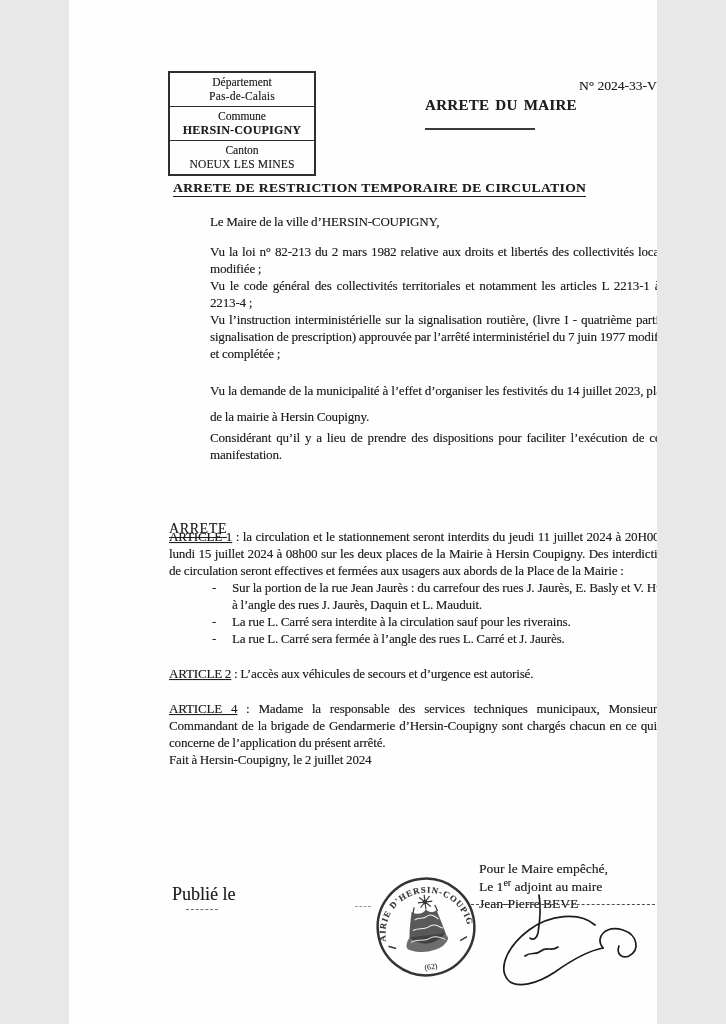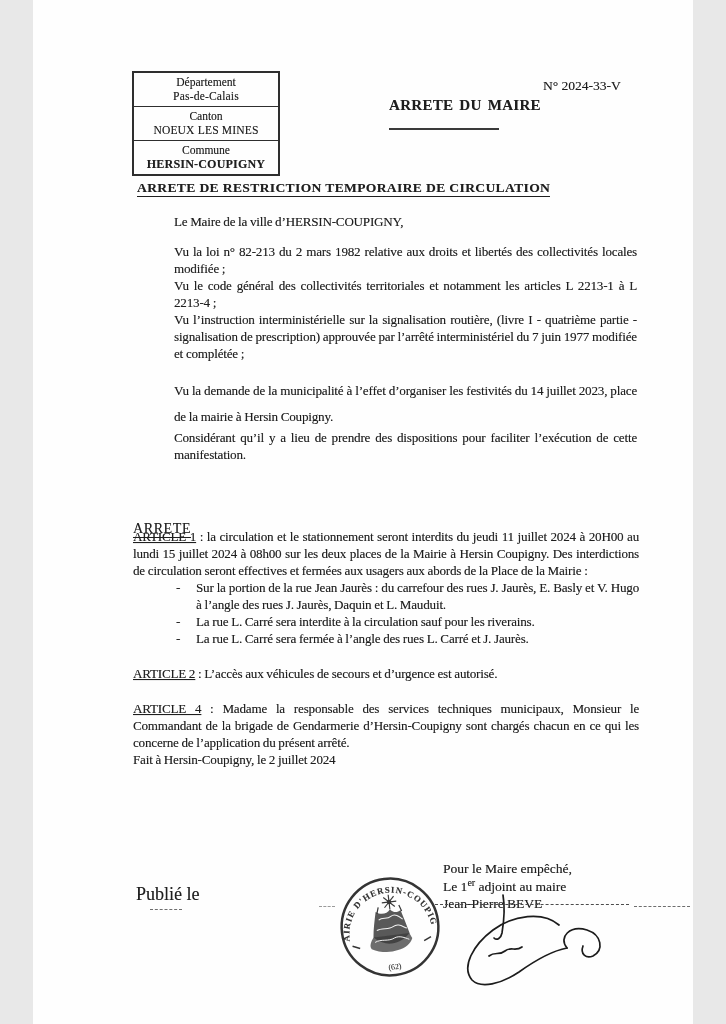--- a/index.html
+++ b/index.html
@@ -1,17 +1,17 @@
 <!DOCTYPE html>
 <html lang="fr"><head>
 <meta charset="utf-8">
 <style>
   html,body{margin:0;padding:0;background:#e8e8e8;}
   .page{
-    position:relative;width:660px;height:1024px;margin:0 auto;
+    position:relative;width:588px;height:1024px;margin:0 auto;
     background:#fefefe;overflow:hidden;
     font-family:"Liberation Serif", serif;color:#1e1e1e;
     text-shadow:0.2px 0.2px 0.35px rgba(40,40,40,.45);
   }
   
   .admin-box{
     position:absolute;left:99px;top:71px;width:144px;
     border:2px solid #2e2e2e;text-align:center;
     font-size:11.5px;line-height:14px;
   }
@@ -60,26 +60,26 @@
 <body>
 
 <div class="page">
 
   <div class="admin-box">
     <div class="sec">
       <div>Département</div>
       <div class="val">Pas-de-Calais</div>
     </div>
     <div class="sec">
+      <div>Commune</div>
+      <div class="val-bold">HERSIN-COUPIGNY</div>
+    </div>
+    <div class="sec">
       <div>Canton</div>
       <div class="val">NOEUX LES MINES</div>
-    </div>
-    <div class="sec">
-      <div>Commune</div>
-      <div class="val-bold">HERSIN-COUPIGNY</div>
     </div>
   </div>
 
   <div class="doc-number">N° 2024-33-V</div>
   <div class="doc-type">ARRETE DU MAIRE</div>
   <div class="type-rule"></div>
 
   <div class="main-title">
     <span>ARRETE DE RESTRICTION TEMPORAIRE DE CIRCULATION</span>
   </div>

